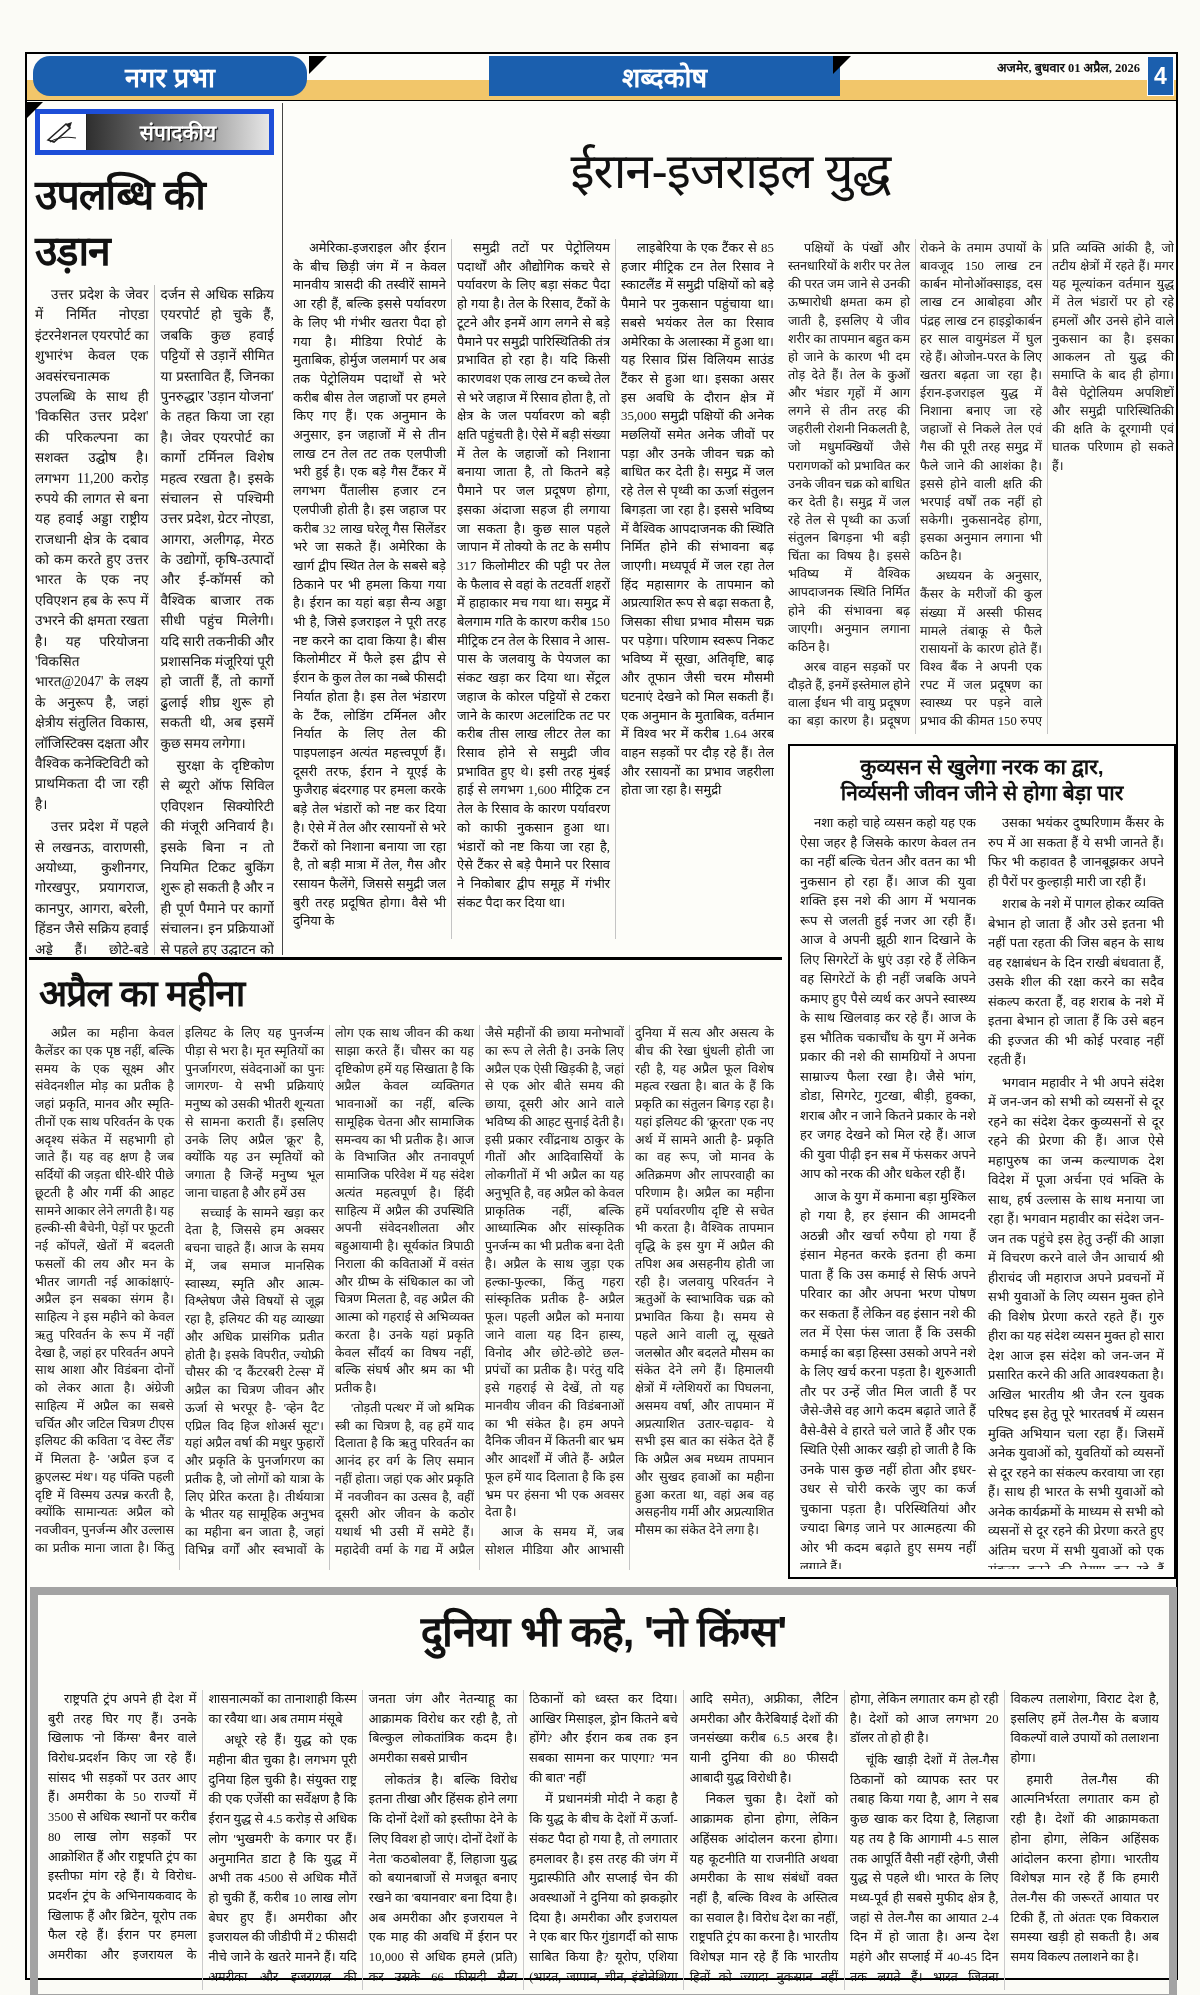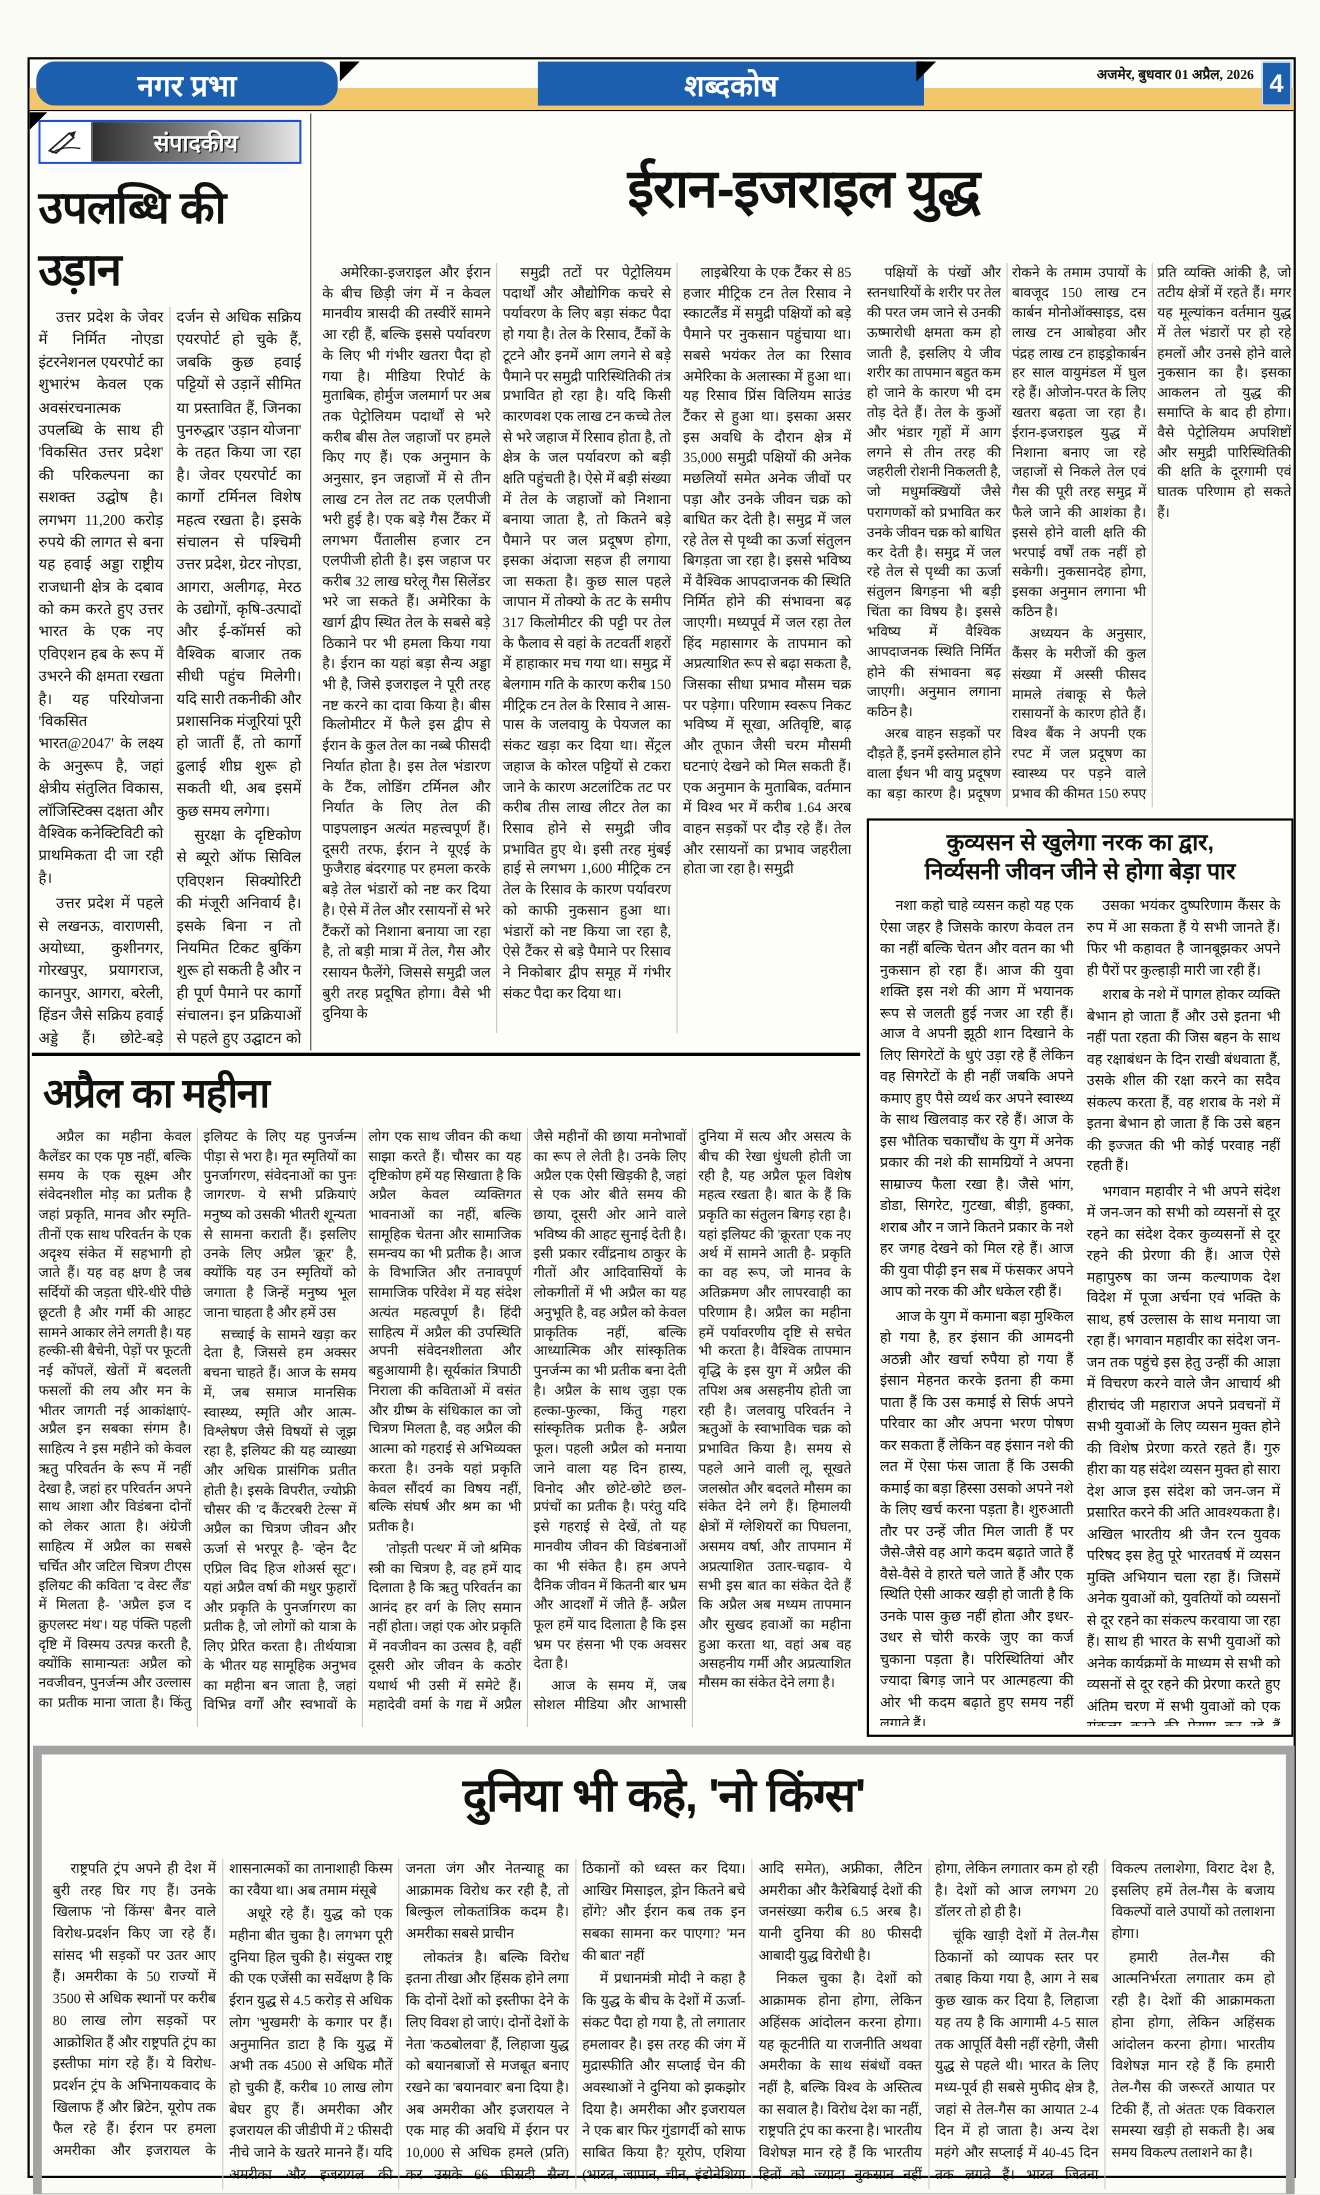--- a/index.html
+++ b/index.html
@@ -21,33 +21,33 @@
             font-family:"Liberation Serif","DejaVu Serif",serif;}
   .pageno{position:absolute;right:2px;top:2px;width:27px;height:40px;color:#fff;display:flex;align-items:center;
           justify-content:center;font-size:23px;font-weight:bold;border:1px solid #fff;box-sizing:border-box;
           font-family:"Liberation Sans","DejaVu Sans",sans-serif;}
   .corner-tri{position:absolute;left:0;top:48px;width:0;height:0;border-top:16px solid #000;border-right:16px solid transparent;}
   
   .content{flex:1;display:grid;grid-template-columns:254px 499px 396px;grid-template-rows:132px 505px 215px 630px 1fr;
            padding:2px 2px 0 2px;box-sizing:border-box;}
   
   .editorial{grid-column:1;grid-row:1 / span 3;border-right:1.5px solid #444;padding:6px 8px 0 6px;overflow:hidden;}
-  .ed-bar{display:flex;height:36px;border:2px solid #1d4ed8;}
+  .ed-bar{display:flex;height:36px;border:5px solid #1d4ed8;}
   .ed-icon{width:46px;background:#fff;border-right:1px solid #222;display:flex;align-items:center;justify-content:center;}
   .ed-grad{flex:1;background:linear-gradient(90deg,#2f2f2f 0%,#8a8a8a 55%,#e6e6e6 100%);display:flex;align-items:center;
            justify-content:center;color:#fff;font-weight:bold;font-size:21px;
            font-family:"Liberation Sans","DejaVu Sans",sans-serif;text-shadow:1px 1px 1px #000;}
   .ed-headline{font-size:41px;font-weight:bold;letter-spacing:-1px;margin:10px 0 8px 0;
                font-family:"Liberation Sans","DejaVu Sans",sans-serif;}
   .ed-text{column-count:2;column-gap:12px;column-rule:1px solid #bbb;font-size:13.6px;line-height:1.5;
            text-align:justify;height:698px;overflow:hidden;column-fill:auto;}
   .ed-text p,.coltext p{margin:0 0 2px 0;text-indent:16px;}
   
   .iran-headline{grid-column:2 / span 2;grid-row:1;display:flex;align-items:center;justify-content:center;
-                 font-size:49px;font-weight:bold;font-family:"Liberation Sans","DejaVu Sans",sans-serif;letter-spacing:-1px;}
+                 font-size:49px;font-weight:normal;font-family:"Liberation Sans","DejaVu Sans",sans-serif;letter-spacing:-1px;}
   .iran-left{grid-column:2;grid-row:2 / span 2;padding:4px 8px 0 10px;overflow:hidden;}
   .iran-left .coltext{column-count:3;column-gap:11px;column-rule:1px solid #c4c4c4;font-size:12.9px;line-height:1.45;
                       text-align:justify;height:700px;overflow:hidden;column-fill:auto;}
   .iran-right{grid-column:3;grid-row:2;padding:4px 4px 0 6px;overflow:hidden;}
   .iran-right .coltext{column-count:3;column-gap:10px;column-rule:1px solid #c4c4c4;font-size:12.6px;line-height:1.44;
                        text-align:justify;height:495px;overflow:hidden;column-fill:auto;}
   
   .addiction{grid-column:3;grid-row:3 / span 2;margin:4px 2px 6px 6px;border:2.5px solid #000;padding:8px 10px;
              box-sizing:border-box;overflow:hidden;display:flex;flex-direction:column;background:#fffffc;}
   .add-headline{text-align:center;font-weight:bold;font-size:21px;line-height:1.22;

